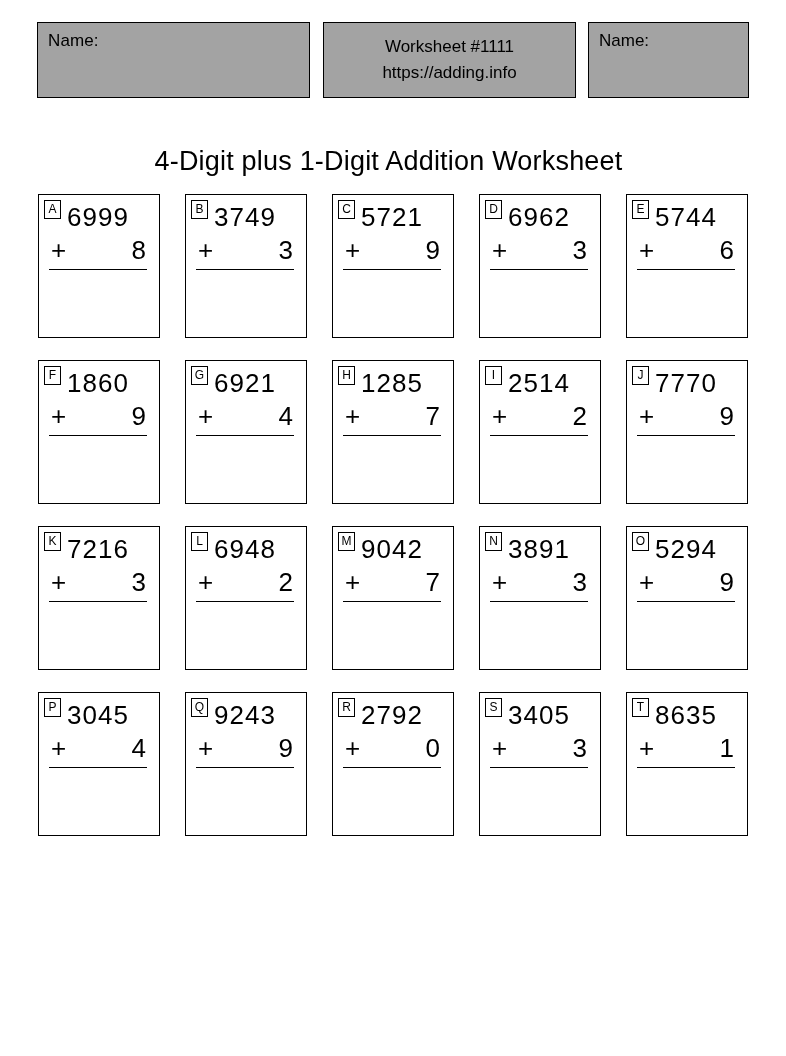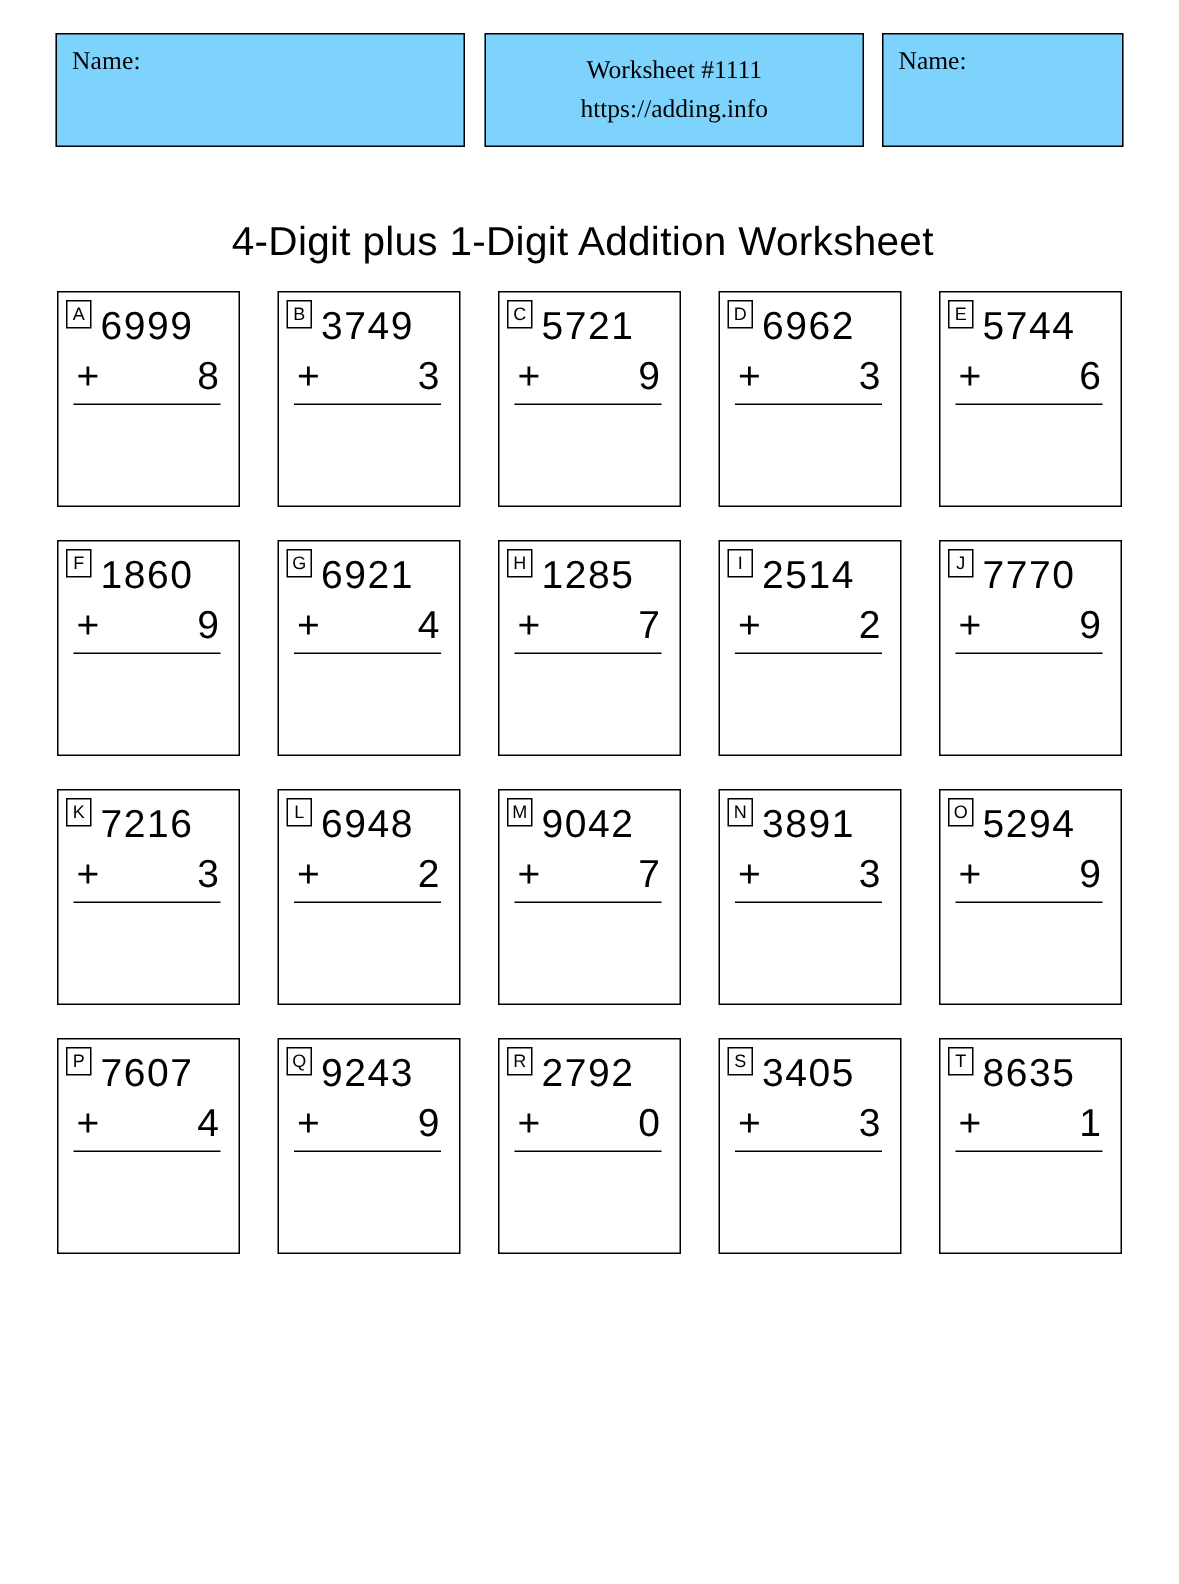--- a/index.html
+++ b/index.html
@@ -29,22 +29,21 @@
     top: 22px;
     left: 37px;
     width: 712px;
     height: 76px;
   }
 
   .hdr-box {
     position: absolute;
     border: 1.5px solid #000;
     box-sizing: border-box;
-    background: #7dd3fc;
-    font-family: Liberation Serif, serif;
+    background: #a3a3a3;
   }
 
   .name-box {
     left: 0;
     top: 0;
     width: 273px;
     height: 76px;
   }
   .name-label {
     position: absolute;
@@ -384,21 +383,21 @@
           <span class="prob-op">+</span>
           <span>9</span>
         </div>
         <div class="prob-rule"></div>
       </div>
     </div>
 
     <div class="problem">
       <div class="prob-letter">P</div>
       <div class="prob-body">
-        <div class="prob-top">7607</div>
+        <div class="prob-top">3045</div>
         <div class="prob-bottom">
           <span class="prob-op">+</span>
           <span>4</span>
         </div>
         <div class="prob-rule"></div>
       </div>
     </div>
 
     <div class="problem">
       <div class="prob-letter">Q</div>

